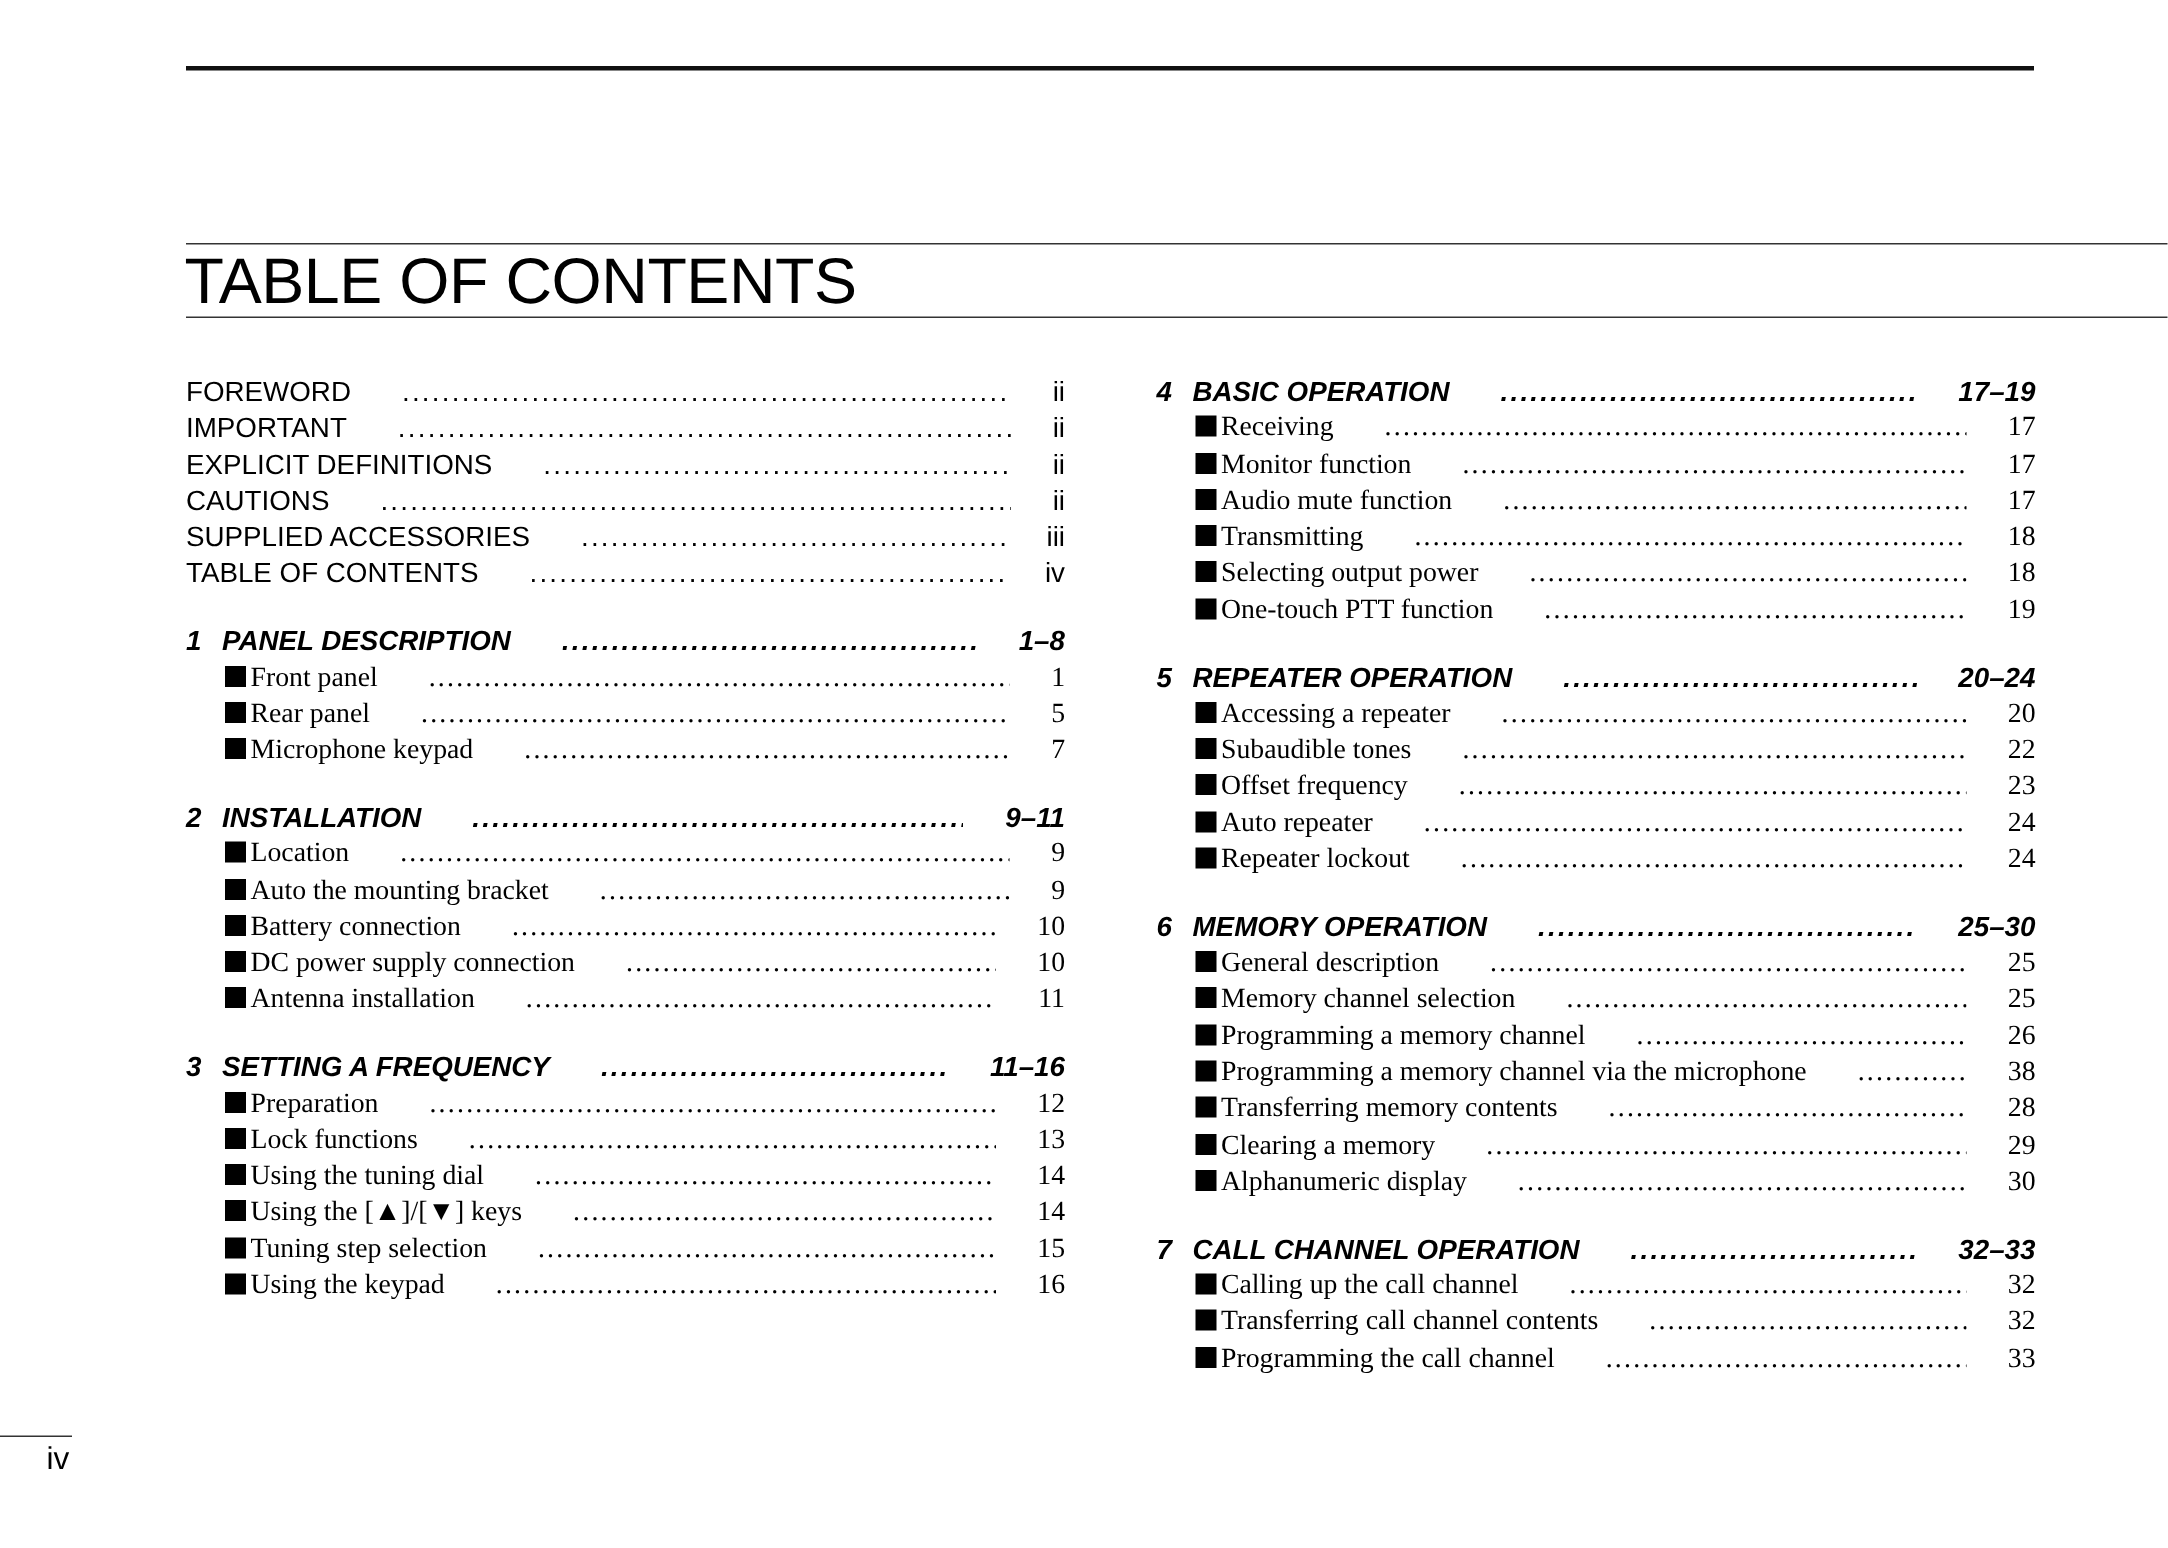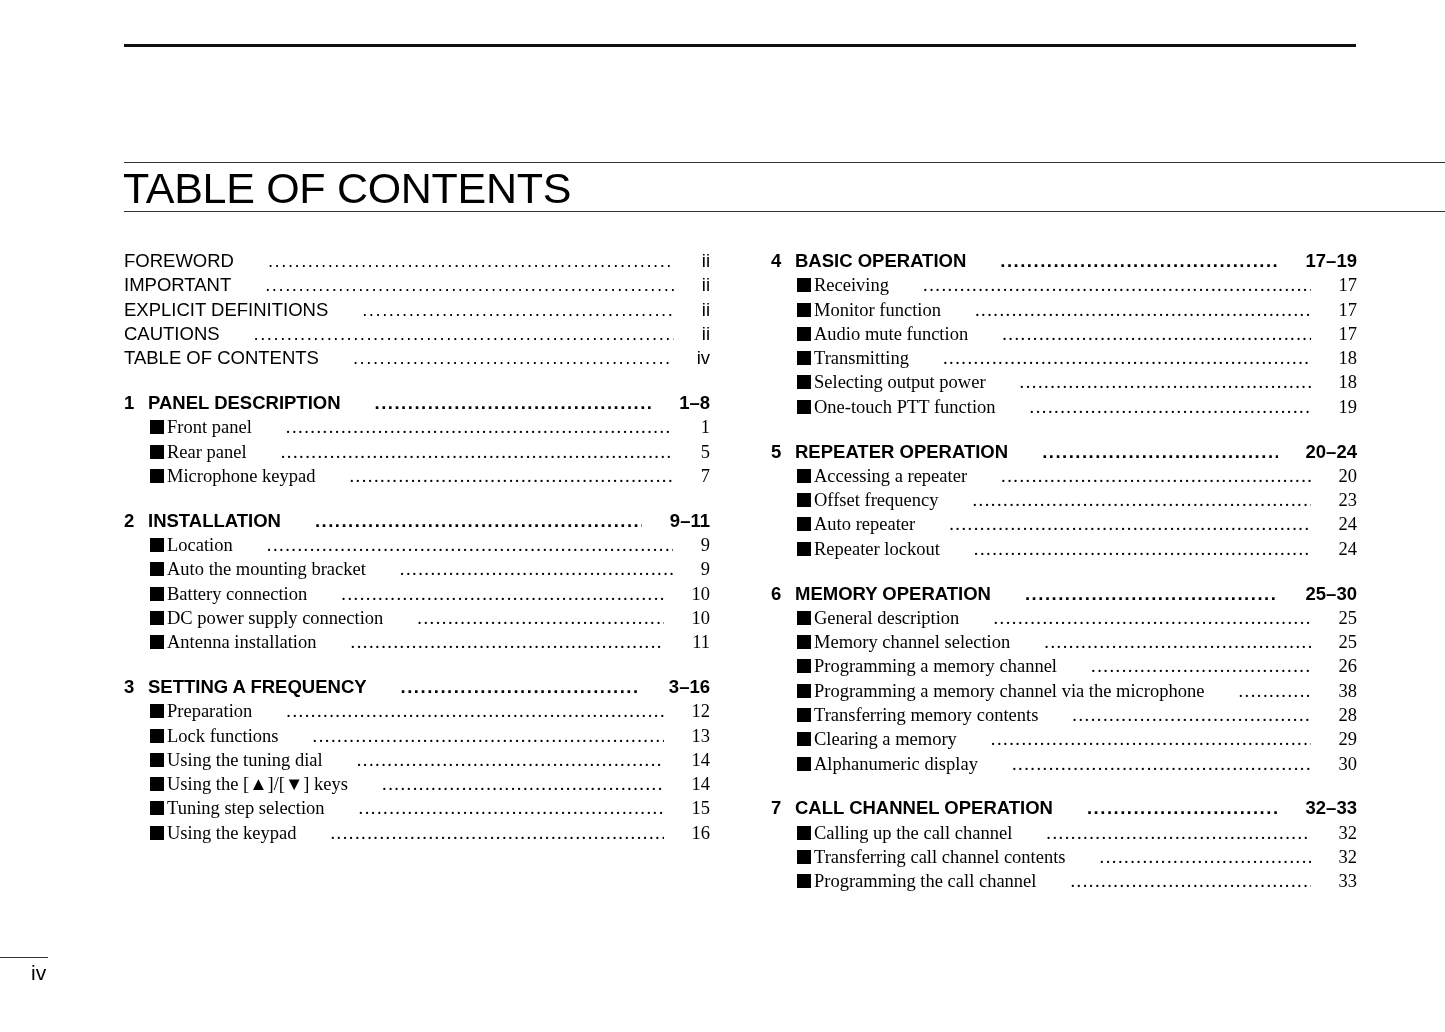--- a/index.html
+++ b/index.html
@@ -22,21 +22,21 @@
     font-size: 18.5px; white-space: nowrap; gap: 26px;
   }
   .row .label { flex: 0 0 auto; }
   .row .leader {
     flex: 1 1 auto; overflow: hidden; margin: 0 2px 0 8px; letter-spacing: 1.5px;
   }
   .row .leader::before {
     content: "................................................................................................................................................................................................";
   }
   .row .page { flex: 0 0 auto; text-align: center; }
-  .row.chapter { font-weight: bold; }
+  .row.chapter { font-weight: bold; font-style: italic; }
   .row.chapter .num { display: inline-block; width: 24px; }
   .row.sub { padding-left: 26px; font-family: Liberation Serif, serif; }
   .bullet {
     display: inline-block; width: 14px; height: 14px; background: #000;
     margin-right: 3px; position: relative; top: 1px;
   }
   .gap { height: 20.5px; }
   .footer-rule { position: absolute; left: 0; top: 957px; width: 48px; height: 1px; background: #333; }
   .page-number { position: absolute; left: 31px; top: 961px; font-size: 21px; }
 </style>
@@ -64,20 +64,25 @@
       <span class="label">EXPLICIT DEFINITIONS</span>
       <span class="leader"></span>
       <span class="page">ii</span>
     </div>
   <div class="row">
       <span class="label">CAUTIONS</span>
       <span class="leader"></span>
       <span class="page">ii</span>
     </div>
   <div class="row">
+      <span class="label">SUPPLIED ACCESSORIES</span>
+      <span class="leader"></span>
+      <span class="page">iii</span>
+    </div>
+  <div class="row">
       <span class="label">TABLE OF CONTENTS</span>
       <span class="leader"></span>
       <span class="page">iv</span>
     </div>
   <div class="gap"></div>
 
   <div class="row chapter">
       <span class="label"><span class="num">1</span><span>PANEL DESCRIPTION</span></span>
       <span class="leader"></span>
       <span class="page">1–8</span>
@@ -127,21 +132,21 @@
   <div class="row sub">
       <span class="label"><span class="bullet"></span><span>Antenna installation</span></span>
       <span class="leader"></span>
       <span class="page">11</span>
     </div>
   <div class="gap"></div>
 
   <div class="row chapter">
       <span class="label"><span class="num">3</span><span>SETTING A FREQUENCY</span></span>
       <span class="leader"></span>
-      <span class="page">3–16</span>
+      <span class="page">11–16</span>
     </div>
   <div class="row sub">
       <span class="label"><span class="bullet"></span><span>Preparation</span></span>
       <span class="leader"></span>
       <span class="page">12</span>
     </div>
   <div class="row sub">
       <span class="label"><span class="bullet"></span><span>Lock functions</span></span>
       <span class="leader"></span>
       <span class="page">13</span>
@@ -209,20 +214,25 @@
 
   <div class="row chapter">
       <span class="label"><span class="num">5</span><span>REPEATER OPERATION</span></span>
       <span class="leader"></span>
       <span class="page">20–24</span>
     </div>
   <div class="row sub">
       <span class="label"><span class="bullet"></span><span>Accessing a repeater</span></span>
       <span class="leader"></span>
       <span class="page">20</span>
+    </div>
+  <div class="row sub">
+      <span class="label"><span class="bullet"></span><span>Subaudible tones</span></span>
+      <span class="leader"></span>
+      <span class="page">22</span>
     </div>
   <div class="row sub">
       <span class="label"><span class="bullet"></span><span>Offset frequency</span></span>
       <span class="leader"></span>
       <span class="page">23</span>
     </div>
   <div class="row sub">
       <span class="label"><span class="bullet"></span><span>Auto repeater</span></span>
       <span class="leader"></span>
       <span class="page">24</span>

